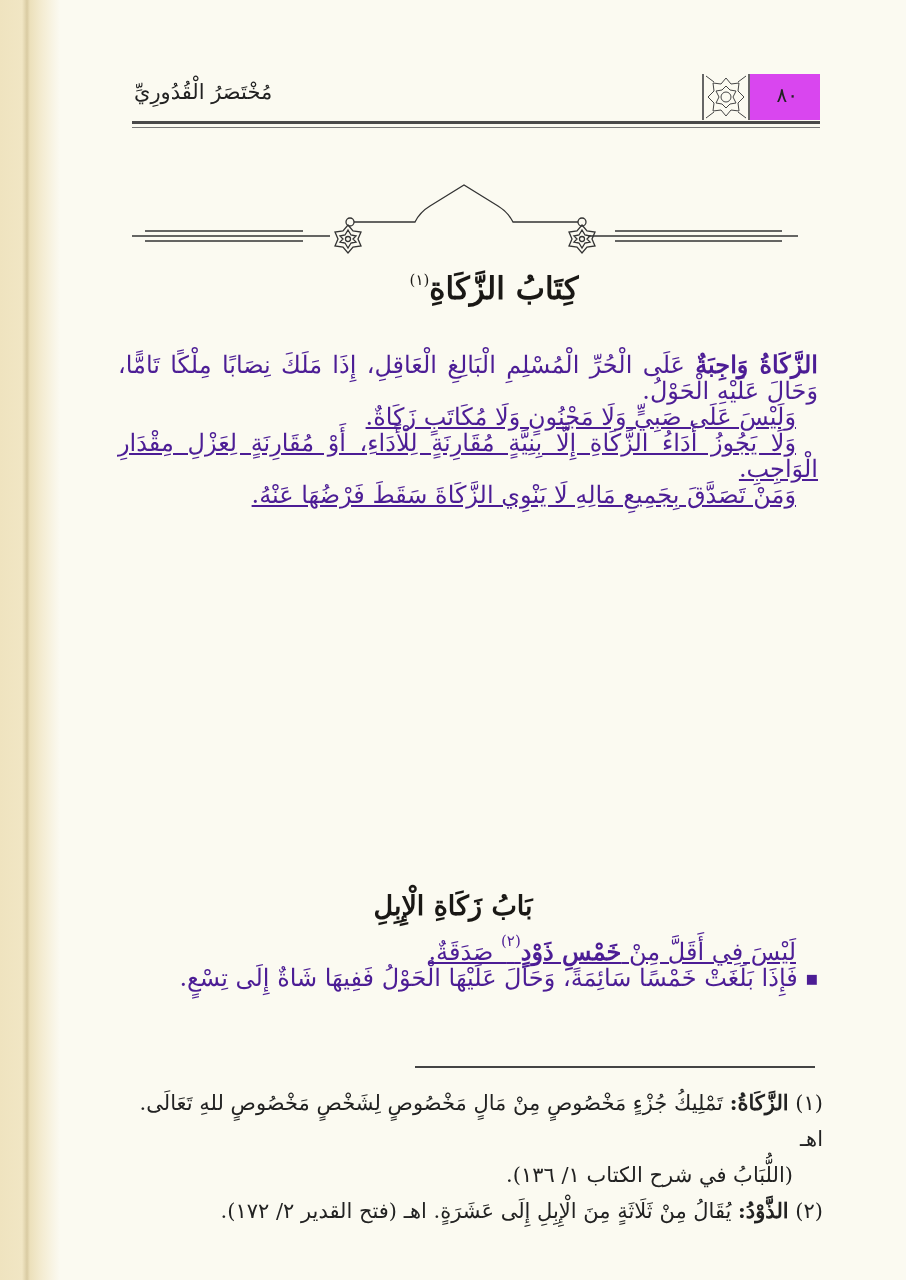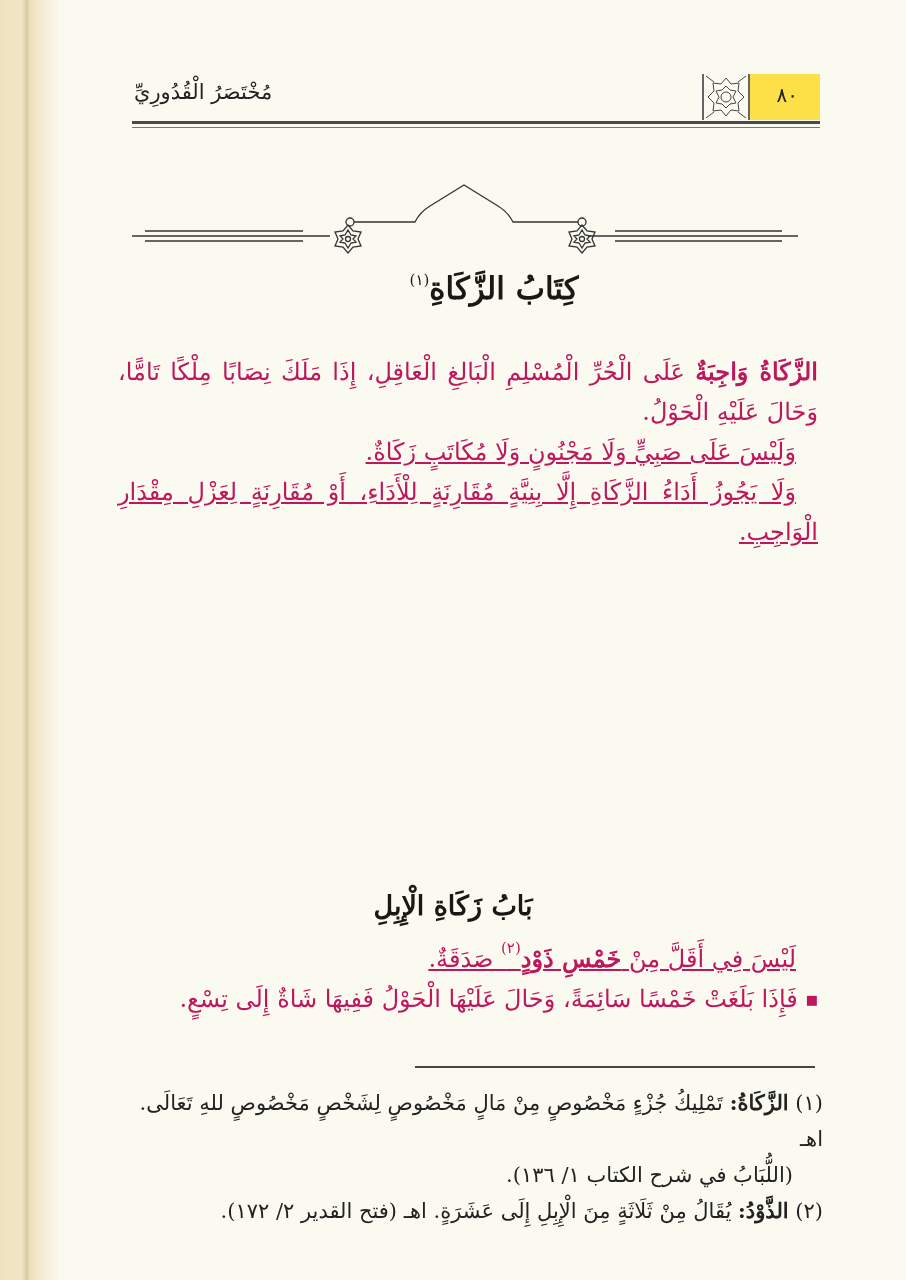--- a/index.html
+++ b/index.html
@@ -17,21 +17,21 @@
 
   .header {
     position: absolute; left: 132px; top: 74px; width: 688px; height: 46px;
   }
   .header-title {
     position: absolute; left: 2px; top: 6px;
     font-size: 21px; direction: rtl; font-weight: normal; color: #222;
   }
   .page-num-box {
     position: absolute; right: 0; top: 0; width: 70px; height: 46px;
-    background: #fde047;
+    background: #d946ef;
   }
   .page-num {
     position: absolute; right: 22px; top: 9px; font-size: 20px; color: #222;
   }
   .header-ornament {
     position: absolute; right: 70px; top: 0; width: 48px; height: 46px;
     border-left: 2px solid #666; border-right: 2px solid #666; box-sizing: border-box;
     background: #fbfaf1;
   }
   .header-rule-1 {
@@ -46,21 +46,21 @@
   }
 
   .chapter-title {
     position: absolute; left: 0; width: 906px; top: 270px; text-align: center;
     font-size: 31px; font-weight: bold; direction: rtl; color: #1a1815; padding-left: 41px;
   }
   sup.fn { font-size: 15px; font-weight: normal; vertical-align: 14px; }
 
   .body-text {
     position: absolute; left: 118px; width: 700px; direction: rtl; text-align: right;
-    font-size: 24px; line-height: 40px; color: #be185d;
+    font-size: 24px; line-height: 26px; color: #4c1d95;
   }
   .para { margin: 0; text-align: justify; text-align-last: right; }
   .para.indent { text-indent: 22px; text-decoration: underline; }
   .bold { font-weight: bold; }
 
   .section-title {
     position: absolute; left: 0; width: 906px; top: 890px; text-align: center;
     font-size: 27px; font-weight: bold; direction: rtl; color: #1a1815;
   }
 
@@ -134,20 +134,21 @@
 <div class="chapter-title">
   <span>كِتَابُ الزَّكَاةِ</span><sup class="fn">(١)</sup>
 </div>
 
 <div class="body-text" style="top:352px;">
   <p class="para">
     <span class="bold">الزَّكَاةُ وَاجِبَةٌ</span><span> عَلَى الْحُرِّ الْمُسْلِمِ الْبَالِغِ الْعَاقِلِ، إِذَا مَلَكَ نِصَابًا مِلْكًا تَامًّا، وَحَالَ عَلَيْهِ الْحَوْلُ.</span>
   </p>
   <p class="para indent">وَلَيْسَ عَلَى صَبِيٍّ وَلَا مَجْنُونٍ وَلَا مُكَاتَبٍ زَكَاةٌ.</p>
   <p class="para indent">وَلَا يَجُوزُ أَدَاءُ الزَّكَاةِ إِلَّا بِنِيَّةٍ مُقَارِنَةٍ لِلْأَدَاءِ، أَوْ مُقَارِنَةٍ لِعَزْلِ مِقْدَارِ الْوَاجِبِ.</p>
+  <p class="para indent">وَمَنْ تَصَدَّقَ بِجَمِيعِ مَالِهِ لَا يَنْوِي الزَّكَاةَ سَقَطَ فَرْضُهَا عَنْهُ.</p>
 </div>
 
 <div class="section-title">بَابُ زَكَاةِ الْإِبِلِ</div>
 
 <div class="body-text" style="top:928px;">
   <p class="para indent">
     <span>لَيْسَ فِي أَقَلَّ مِنْ </span><span class="bold">خَمْسِ ذَوْدٍ</span><sup class="fn">(٢)</sup><span> صَدَقَةٌ.</span>
   </p>
   <p class="para">
     <span class="bullet">■</span><span>فَإِذَا بَلَغَتْ خَمْسًا سَائِمَةً، وَحَالَ عَلَيْهَا الْحَوْلُ فَفِيهَا شَاةٌ إِلَى تِسْعٍ.</span>

